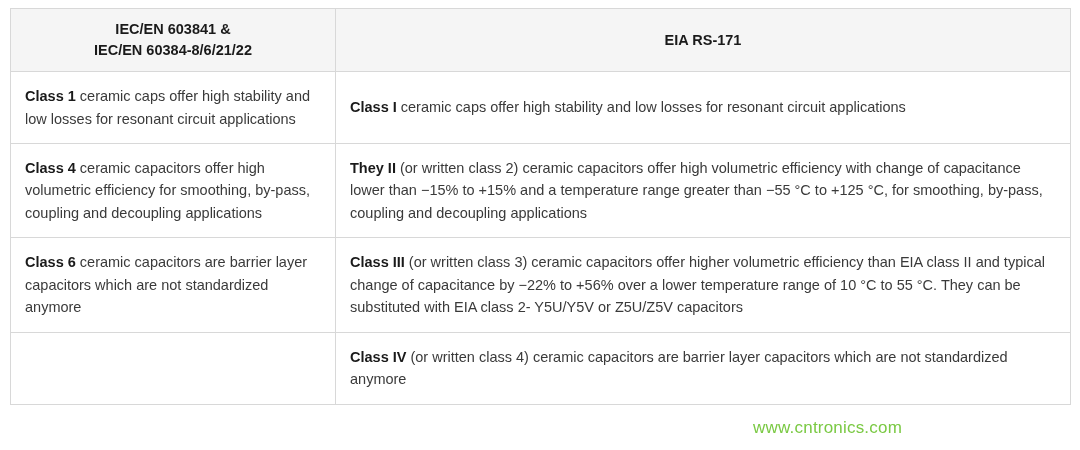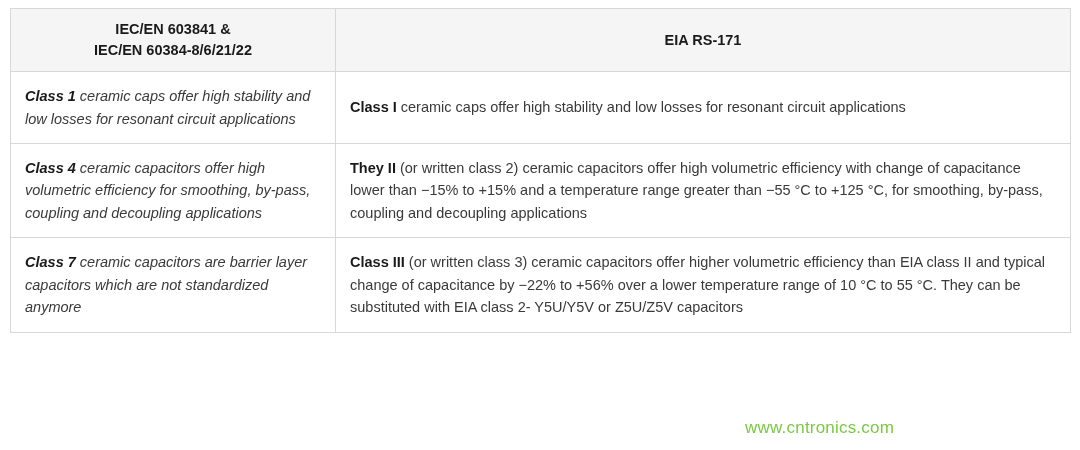--- a/index.html
+++ b/index.html
@@ -14,20 +14,21 @@
     color: #333333;
     position: relative;
     overflow: hidden;
   }
   .page {
     position: absolute;
     left: 0;
     top: 0;
     width: 912px;
     height: 450px;
+    padding-left: 8px;
   }
   table.spec-table {
     position: absolute;
     left: 10px;
     top: 8px;
     width: 1060px;
     border-collapse: collapse;
     table-layout: fixed;
     border: 1px solid #d8d8d8;
   }
@@ -48,21 +49,20 @@
   table.spec-table td {
     border: 1px solid #d8d8d8;
     vertical-align: middle;
     padding: 13px 14px 13px 14px;
     font-size: 14.5px;
     line-height: 1.55;
     color: #3a3a3a;
   }
   td.cell-left {
     vertical-align: middle;
-    font-style: italic;
   }
   td.cell-right {
     vertical-align: middle;
   }
   .cls {
     font-weight: bold;
     color: #1a1a1a;
   }
   .hdr-line { display: block; }
   .empty-cell { height: 10px; }
@@ -108,24 +108,32 @@
       <tr>
         <td class="cell-left">
           <span class="cls">Class 4</span><span> ceramic capacitors offer high volumetric efficiency for smoothing, by-pass, coupling and decoupling applications</span>
         </td>
         <td class="cell-right">
           <span class="cls">They II</span><span> (or written class 2) ceramic capacitors offer high volumetric efficiency with change of capacitance lower than −15% to +15% and a temperature range greater than −55 °C to +125 °C, for smoothing, by-pass, coupling and decoupling applications</span>
         </td>
       </tr>
       <tr>
         <td class="cell-left">
-          <span class="cls">Class 7</span><span> ceramic capacitors are barrier layer capacitors which are not standardized anymore</span>
+          <span class="cls">Class 6</span><span> ceramic capacitors are barrier layer capacitors which are not standardized anymore</span>
         </td>
         <td class="cell-right">
           <span class="cls">Class III</span><span> (or written class 3) ceramic capacitors offer higher volumetric efficiency than EIA class II and typical change of capacitance by −22% to +56% over a lower temperature range of 10 °C to 55 °C. They can be substituted with EIA class 2- Y5U/Y5V or Z5U/Z5V capacitors</span>
+        </td>
+      </tr>
+      <tr>
+        <td class="cell-left empty-cell">
+          <span class="cls"></span><span></span>
+        </td>
+        <td class="cell-right">
+          <span class="cls">Class IV</span><span> (or written class 4) ceramic capacitors are barrier layer capacitors which are not standardized anymore</span>
         </td>
       </tr>
     </tbody>
   </table>
 
   <div class="watermark">www.cntronics.com</div>
 
 </div>
 
 </body></html>

